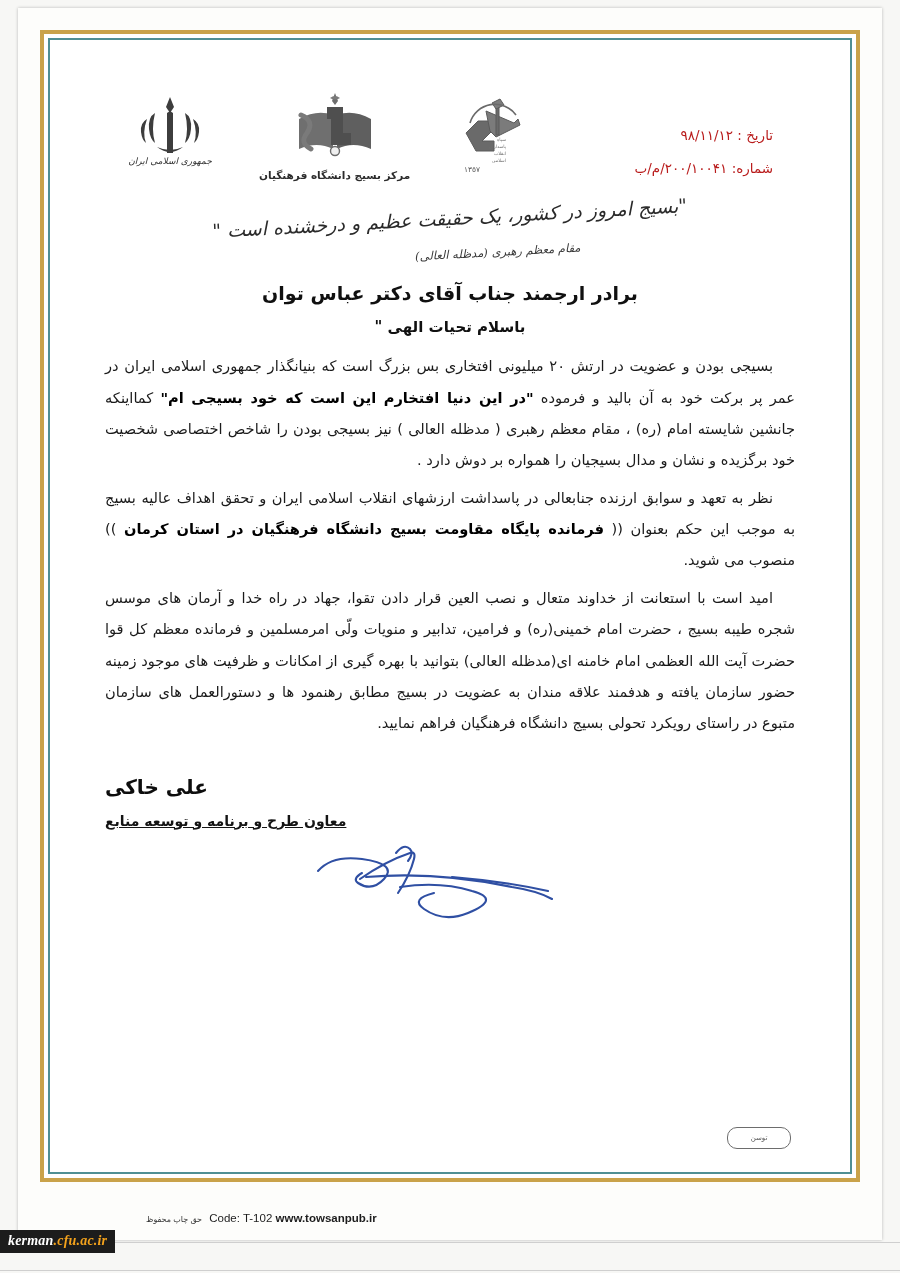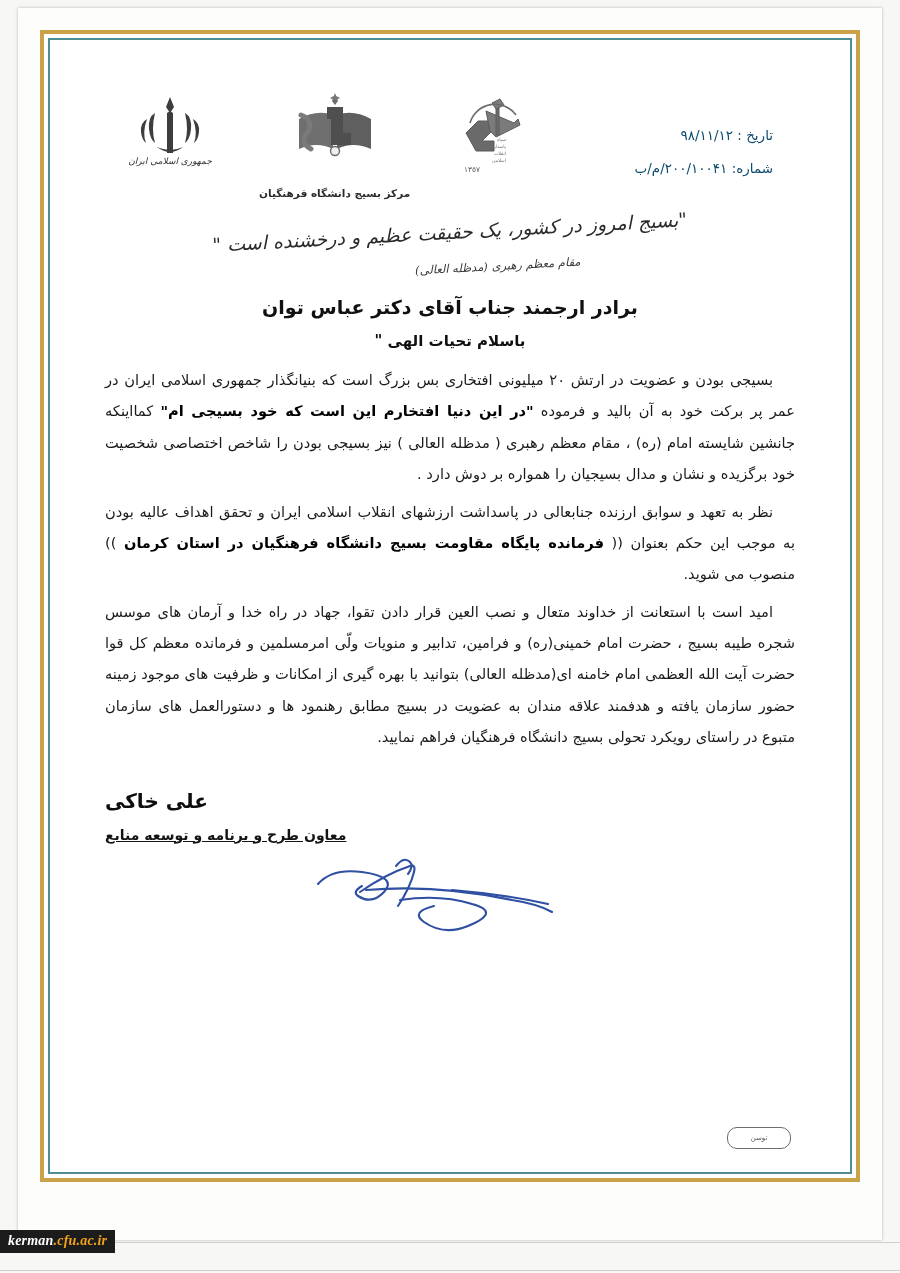--- a/index.html
+++ b/index.html
@@ -73,26 +73,26 @@
     background:#ffffff;
     box-sizing:border-box;
     padding:46px 52px 20px 52px;
     overflow:hidden;
     color:#1b1b1b;
   }
 
   
   .top-row{display:flex;align-items:flex-start;justify-content:space-between;}
   .meta{direction:rtl;text-align:right;font-size:13.5px;line-height:2.45;
-        color:#0c4a6e;white-space:nowrap;padding-top:30px;padding-right:22px;}
+        color:#b91c1c;white-space:nowrap;padding-top:30px;padding-right:22px;}
   .meta div{letter-spacing:.2px;}
 
   .logos{display:flex;align-items:flex-start;gap:46px;padding-left:22px;}
   .logo-block{display:flex;flex-direction:column;align-items:center;text-align:center;}
-  .logo-cap{font-size:10.5px;font-weight:bold;color:#2b2b2b;margin-top:18px;
+  .logo-cap{font-size:10.5px;font-weight:bold;color:#2b2b2b;margin-top:0;
             white-space:nowrap;letter-spacing:.2px;}
 
   
   .quote-wrap{margin-top:22px;text-align:center;direction:rtl;}
   .quote{
     font-family:"DejaVu Serif","Liberation Serif",serif;
     font-size:19px;color:#2a2a2a;font-style:italic;
     transform:rotate(-3.1deg);display:inline-block;
     letter-spacing:.3px;
   }
@@ -241,21 +241,21 @@
             <div style="text-align:center;">
               <span class="quote-src">مقام معظم رهبری (مدظله العالی)</span>
             </div>
           </div>
 
           <div class="addressee">برادر ارجمند جناب آقای دکتر عباس توان</div>
           <div class="greeting">باسلام تحیات الهی "</div>
 
           <div class="body">
             <p><span>بسیجی بودن و عضویت در ارتش ۲۰ میلیونی افتخاری بس بزرگ است که بنیانگذار جمهوری اسلامی ایران در عمر پر برکت خود به آن بالید و فرموده </span><b>"در این دنیا افتخارم این است که خود بسیجی ام"</b><span> کمااینکه جانشین شایسته امام (ره) ، مقام معظم رهبری ( مدظله العالی ) نیز بسیجی بودن را شاخص اختصاصی شخصیت خود برگزیده و نشان و مدال بسیجیان را همواره بر دوش دارد .</span></p>
-            <p><span>نظر به تعهد و سوابق ارزنده جنابعالی در پاسداشت ارزشهای انقلاب اسلامی ایران و تحقق اهداف عالیه بودن به موجب این حکم بعنوان (( </span><b>فرمانده پایگاه مقاومت بسیج دانشگاه فرهنگیان در استان کرمان</b><span> )) منصوب می شوید.</span></p>
+            <p><span>نظر به تعهد و سوابق ارزنده جنابعالی در پاسداشت ارزشهای انقلاب اسلامی ایران و تحقق اهداف عالیه بسیج به موجب این حکم بعنوان (( </span><b>فرمانده پایگاه مقاومت بسیج دانشگاه فرهنگیان در استان کرمان</b><span> )) منصوب می شوید.</span></p>
             <p><span>امید است با استعانت از خداوند متعال و نصب العین قرار دادن تقوا، جهاد در راه خدا و آرمان های موسس شجره طیبه بسیج ، حضرت امام خمینی(ره) و فرامین، تدابیر و منویات ولّی امرمسلمین و فرمانده معظم کل قوا حضرت آیت الله العظمی امام خامنه ای(مدظله العالی) بتوانید با بهره گیری از امکانات و ظرفیت های موجود زمینه حضور سازمان یافته و هدفمند علاقه مندان به عضویت در بسیج مطابق رهنمود ها و دستورالعمل های سازمان متبوع در راستای رویکرد تحولی بسیج دانشگاه فرهنگیان فراهم نمایید.</span></p>
           </div>
 
           <div class="sign">
             <div class="sign-name">علی خاکی</div>
             <div class="sign-role">
               <div>معاون طرح و برنامه و توسعه منابع</div>
             </div>
             <div class="sig-mark">
               <svg width="300" height="92" viewBox="0 0 300 92">
@@ -270,20 +270,25 @@
               </svg>
             </div>
           </div>
 
           <div id="pub-stamp">توسن</div>
 
         </div>
       </div>
     </div>
 
+    <div id="footer">
+      <span class="fa">حق چاپ محفوظ</span>
+      <span class="code">Code: T-102</span>
+      <span class="url">www.towsanpub.ir</span>
+    </div>
 
   </div>
 
   <div class="hair" style="bottom:30px;"></div>
   <div class="hair" style="bottom:2px;"></div>
 
   <div id="watermark">
     <span class="b">kerman</span><span class="o">.cfu.ac.ir</span>
   </div>
 </div>

